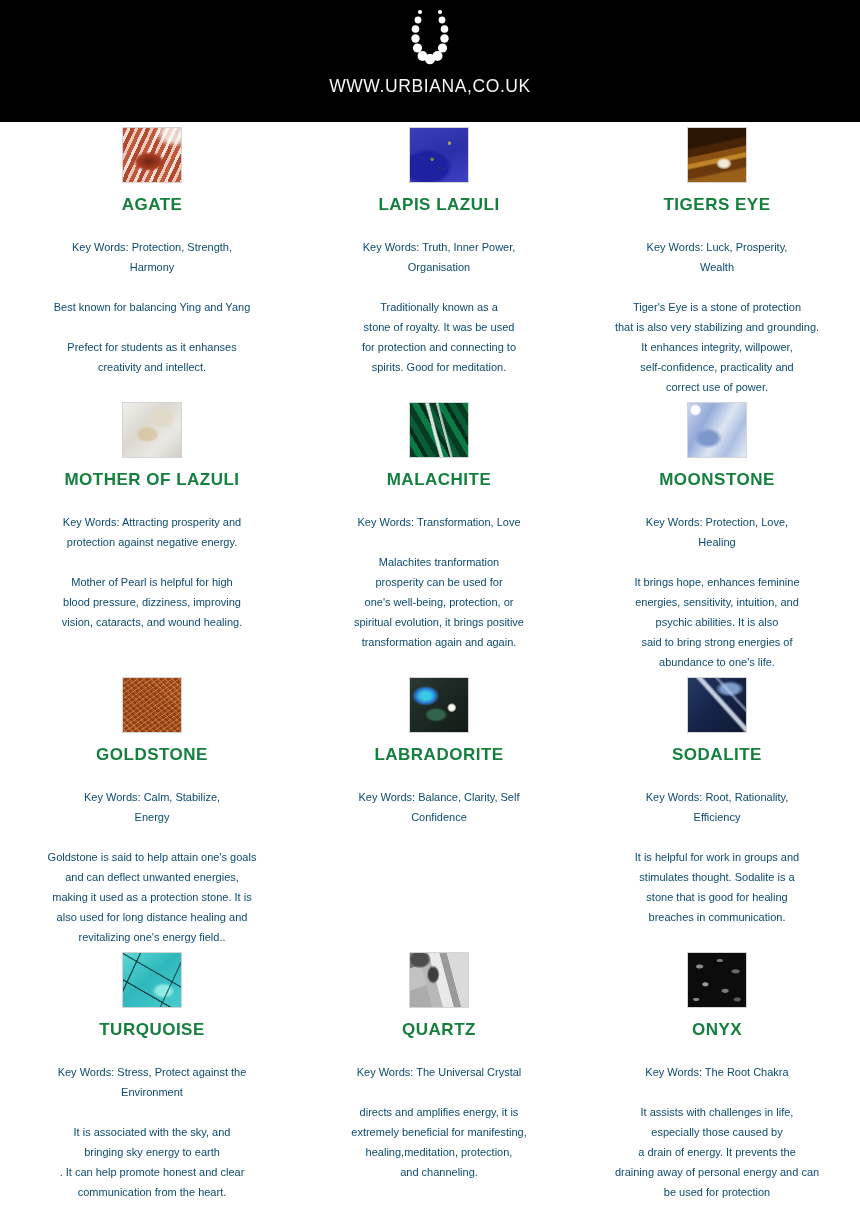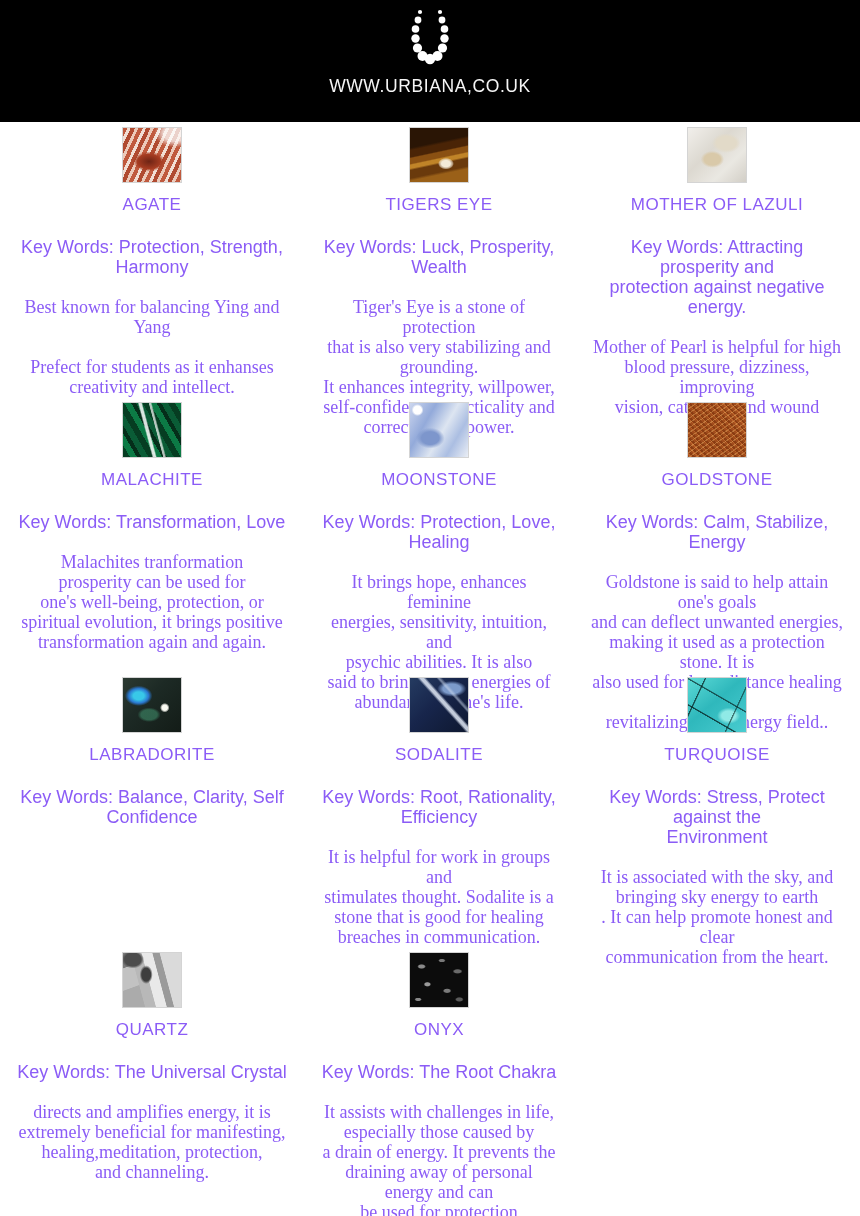--- a/index.html
+++ b/index.html
@@ -20,28 +20,28 @@
     display:grid;
     grid-template-columns:304px 270px 286px;
     grid-auto-rows:275px;
   }
   .cell { padding-top:5px; text-align:center; overflow:visible; }
   .stone-img {
     width:60px; height:56px; margin:0 auto 12px auto;
     border:1px solid #d4d4d4; box-sizing:border-box;
   }
   .stone-name {
-    font-size:17px; font-weight:normal; color:#8b5cf6;
+    font-size:17px; font-weight:bold; color:#15803d;
     letter-spacing:0.5px; margin:0 0 22px 0; line-height:20px;
   }
   .stone-keywords, .stone-desc {
-    font-size:18px; line-height:20px; color:#8b5cf6;
+    font-size:11px; line-height:20px; color:#0c4a6e;
     white-space:pre-line; margin:16px;
   }
-  .stone-desc { margin-top:20px;font-family:Liberation Serif, serif; }
+  .stone-desc { margin-top:20px; }
 
   
   .img-agate {
     background:
       radial-gradient(ellipse 26px 16px at 45% 62%, #6e2415 0%, #a63c22 45%, rgba(166,60,34,0) 62%),
       radial-gradient(ellipse 30px 20px at 90% 10%, rgba(255,255,255,0.75) 0 40%, rgba(255,255,255,0) 70%),
       repeating-linear-gradient(115deg, #c05a3e 0 4px, #f1ded4 4px 7px, #b04a30 7px 11px, #eccaba 11px 14px);
   }
   .img-lapis {
     background:
@@ -149,20 +149,30 @@
       <div class="stone-img img-agate"></div>
       <h2 class="stone-name">AGATE</h2>
       <p class="stone-keywords">Key Words: Protection, Strength,
 Harmony</p>
       <p class="stone-desc">Best known for balancing Ying and Yang
 
 Prefect for students as it enhanses
 creativity and intellect.</p>
     </section>
 
+    <section class="cell">
+      <div class="stone-img img-lapis"></div>
+      <h2 class="stone-name">LAPIS LAZULI</h2>
+      <p class="stone-keywords">Key Words: Truth, Inner Power,
+Organisation</p>
+      <p class="stone-desc">Traditionally known as a
+stone of royalty. It was be used
+for protection and connecting to
+spirits. Good for meditation.</p>
+    </section>
 
     <section class="cell">
       <div class="stone-img img-tigerseye"></div>
       <h2 class="stone-name">TIGERS EYE</h2>
       <p class="stone-keywords">Key Words: Luck, Prosperity,
 Wealth</p>
       <p class="stone-desc">Tiger's Eye is a stone of protection
 that is also very stabilizing and grounding.
 It enhances integrity, willpower,
 self-confidence, practicality and

